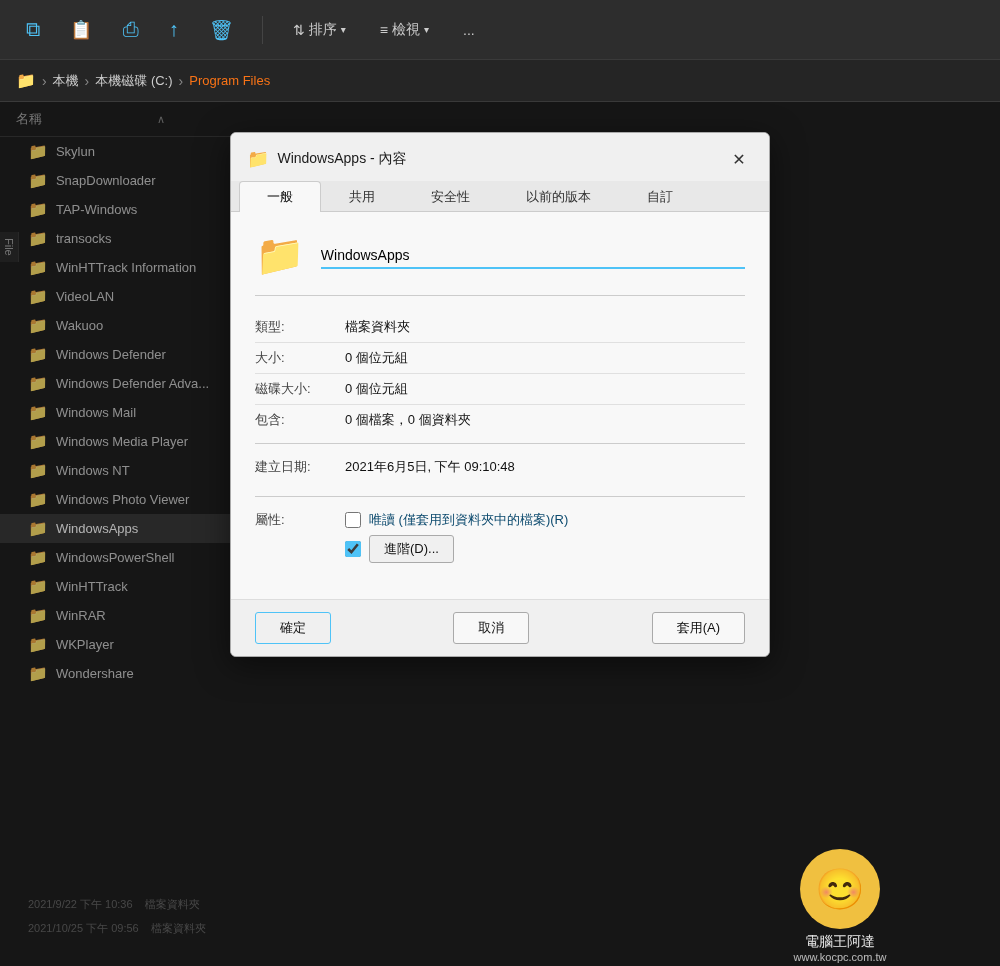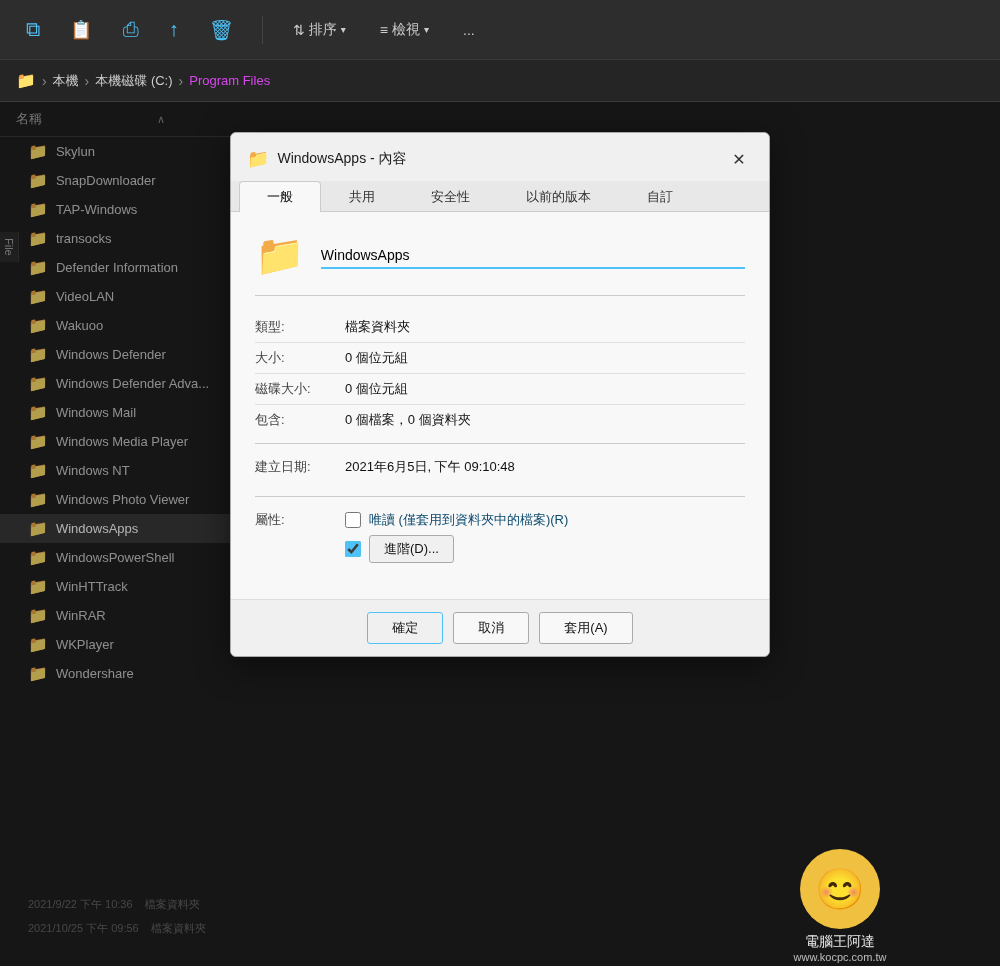--- a/index.html
+++ b/index.html
@@ -59,21 +59,21 @@
     .breadcrumb-folder-icon {
       color: #f0c040;
       font-size: 16px;
     }
     .breadcrumb-sep { color: #888; font-size: 14px; }
     .breadcrumb-item {
       color: #cccccc;
       font-size: 13px;
       cursor: pointer;
     }
-    .breadcrumb-item.current { color: #d946ef; font-weight: 500; }
+    .breadcrumb-item.current { color: #f97316; font-weight: 500; }
 
     
     .main-area {
       display: flex;
       height: calc(966px - 102px);
       position: relative;
     }
 
     
     .file-list {
@@ -271,21 +271,21 @@
       font-size: 13px;
       color: #111;
       cursor: pointer;
     }
 
     
     .dialog-footer {
       background: #f0f0f0;
       padding: 12px 24px;
       display: flex;
-      justify-content: center;
+      justify-content: space-between;
       gap: 10px;
       border-top: 1px solid #ddd;
     }
     .footer-btn {
       padding: 6px 24px;
       font-size: 13px;
       border-radius: 3px;
       cursor: pointer;
       border: 1px solid #aaa;
       background: #f8f8f8;
@@ -378,21 +378,21 @@
     <div class="file-item">
       <span class="folder-icon">📁</span>
       <span>TAP-Windows</span>
     </div>
     <div class="file-item">
       <span class="folder-icon">📁</span>
       <span>transocks</span>
     </div>
     <div class="file-item">
       <span class="folder-icon">📁</span>
-      <span>Defender Information</span>
+      <span>WinHTTrack Information</span>
     </div>
     <div class="file-item">
       <span class="folder-icon">📁</span>
       <span>VideoLAN</span>
     </div>
     <div class="file-item">
       <span class="folder-icon">📁</span>
       <span>Wakuoo</span>
     </div>
     <div class="file-item">

